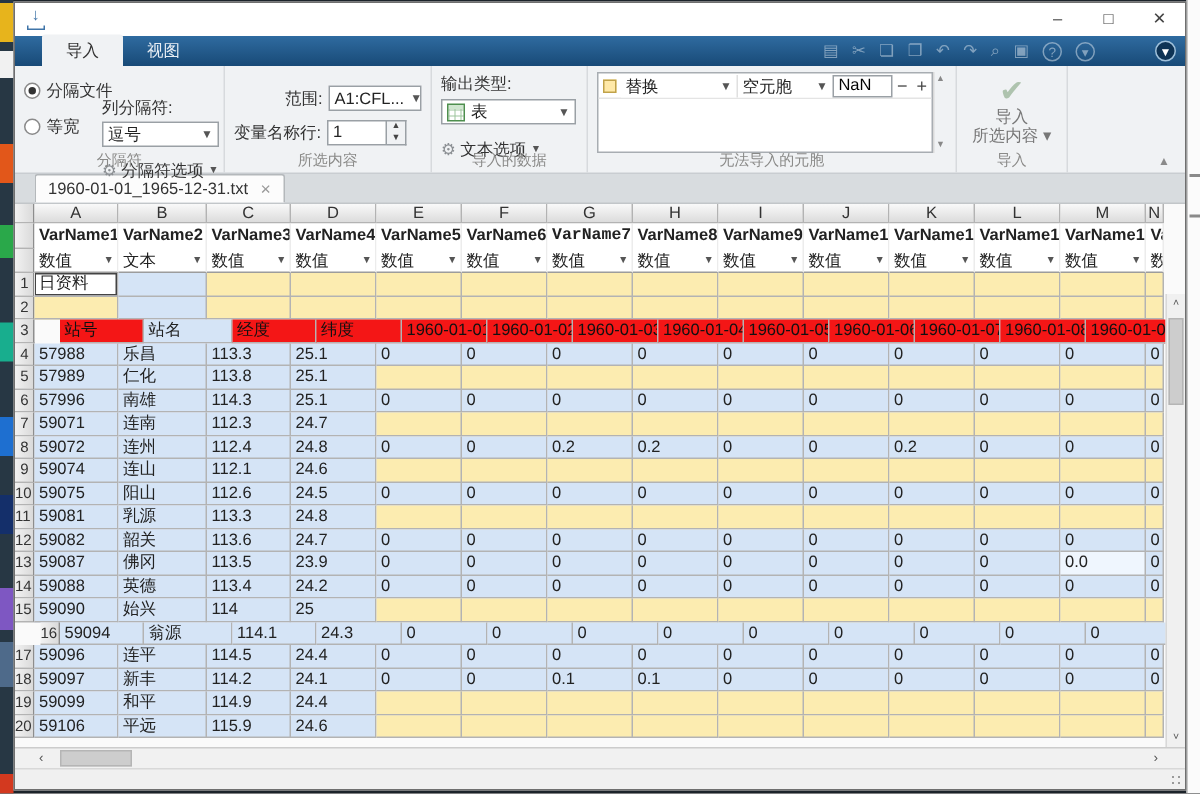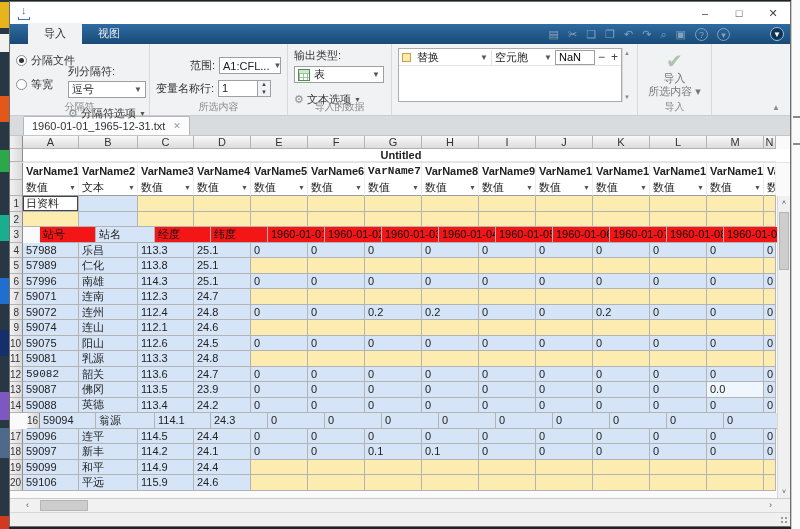--- a/index.html
+++ b/index.html
@@ -240,20 +240,21 @@
               <span class="pm">−</span>
               <span class="pm">+</span>
             </div>
             <div style="flex:1;"></div>
           </div>
           <div class="rb-scroll" style="height:54px;">
             <span>▲</span>
             <span>▼</span>
           </div>
         </div>
+        <div class="rsec-label">无法导入的元胞</div>
       </div>
 
       <div class="rsec" style="width:74px; border-right:1px solid #d7dadd;">
         <div class="import-btn">
           <span class="bigcheck">✔</span>
           <span class="ib-line">导入</span>
           <span class="ib-line">所选内容 ▾</span>
         </div>
         <div class="rsec-label">导入</div>
       </div>
@@ -281,24 +282,20 @@
             <div class="gc hdr" style="width: 57px;">F</div>
             <div class="gc hdr" style="width: 57px;">G</div>
             <div class="gc hdr" style="width: 57px;">H</div>
             <div class="gc hdr" style="width: 57px;">I</div>
             <div class="gc hdr" style="width: 57px;">J</div>
             <div class="gc hdr" style="width: 57px;">K</div>
             <div class="gc hdr" style="width: 57px;">L</div>
             <div class="gc hdr" style="width: 57px;">M</div>
             <div class="gc hdr" style="width: 12px;">N</div>
           </div>
-          <div class="grow untitled-row" style="height: 14px;">
-            <div class="gc gut" style="width: 13px;"></div>
-            <div class="gc untitled" style="width: 753px; border-bottom: 1px solid rgb(230, 230, 230);">Untitled</div>
-          </div>
           <div class="grow" style="height: 17px;">
             <div class="gc gut" style="width: 13px;"></div>
             <div class="gc vn" style="width: 56px;">VarName1</div>
             <div class="gc vn" style="width: 59px;">VarName2</div>
             <div class="gc vn" style="width: 56px;">VarName3</div>
             <div class="gc vn" style="width: 57px;">VarName4</div>
             <div class="gc vn" style="width: 57px;">VarName5</div>
             <div class="gc vn" style="width: 57px;">VarName6</div>
             <div class="gc vn" style="width: 57px; font-family: Liberation Mono, monospace;">VarName7</div>
             <div class="gc vn" style="width: 57px;">VarName8</div>
@@ -549,21 +546,21 @@
             <div class="gc dat cy" style="width: 57px;"></div>
             <div class="gc dat cy" style="width: 57px;"></div>
             <div class="gc dat cy" style="width: 57px;"></div>
             <div class="gc dat cy" style="width: 57px;"></div>
             <div class="gc dat cy" style="width: 57px;"></div>
             <div class="gc dat cy" style="width: 57px;"></div>
             <div class="gc dat cy" style="width: 12px;"></div>
           </div>
           <div class="grow" style="height: 15.5px;">
             <div class="gc gut dat" style="width: 13px;">12</div>
-            <div class="gc dat cb" style="width: 56px; font-family: Liberation Mono, monospace;">59082</div>
+            <div class="gc dat cb" style="width: 56px;">59082</div>
             <div class="gc dat cb" style="width: 59px;">韶关</div>
             <div class="gc dat cb" style="width: 56px;">113.6</div>
             <div class="gc dat cb" style="width: 57px;">24.7</div>
             <div class="gc dat cb" style="width: 57px;">0</div>
             <div class="gc dat cb" style="width: 57px;">0</div>
             <div class="gc dat cb" style="width: 57px;">0</div>
             <div class="gc dat cb" style="width: 57px;">0</div>
             <div class="gc dat cb" style="width: 57px;">0</div>
             <div class="gc dat cb" style="width: 57px;">0</div>
             <div class="gc dat cb" style="width: 57px;">0</div>
@@ -584,33 +581,50 @@
             <div class="gc dat cb" style="width: 57px;">0</div>
             <div class="gc dat cb" style="width: 57px;">0</div>
             <div class="gc dat cb" style="width: 57px;">0</div>
             <div class="gc dat cb" style="width: 57px;">0</div>
             <div class="gc dat chl" style="width: 57px;">0.0</div>
             <div class="gc dat cb" style="width: 12px;">0</div>
           </div>
           <div class="grow" style="height: 15.5px;">
             <div class="gc gut dat" style="width: 13px;">14</div>
             <div class="gc dat cb" style="width: 56px;">59088</div>
-            <div class="gc dat cb" style="width: 59px; font-family: Liberation Mono, monospace;">英德</div>
+            <div class="gc dat cb" style="width: 59px;">英德</div>
             <div class="gc dat cb" style="width: 56px;">113.4</div>
             <div class="gc dat cb" style="width: 57px;">24.2</div>
             <div class="gc dat cb" style="width: 57px;">0</div>
             <div class="gc dat cb" style="width: 57px;">0</div>
             <div class="gc dat cb" style="width: 57px;">0</div>
             <div class="gc dat cb" style="width: 57px;">0</div>
             <div class="gc dat cb" style="width: 57px;">0</div>
             <div class="gc dat cb" style="width: 57px;">0</div>
             <div class="gc dat cb" style="width: 57px;">0</div>
             <div class="gc dat cb" style="width: 57px;">0</div>
             <div class="gc dat cb" style="width: 57px;">0</div>
             <div class="gc dat cb" style="width: 12px;">0</div>
+          </div>
+          <div class="grow" style="height: 15.5px;">
+            <div class="gc gut dat" style="width: 13px;">15</div>
+            <div class="gc dat cb" style="width: 56px;">59090</div>
+            <div class="gc dat cb" style="width: 59px;">始兴</div>
+            <div class="gc dat cb" style="width: 56px;">114</div>
+            <div class="gc dat cb" style="width: 57px;">25</div>
+            <div class="gc dat cy" style="width: 57px;"></div>
+            <div class="gc dat cy" style="width: 57px;"></div>
+            <div class="gc dat cy" style="width: 57px;"></div>
+            <div class="gc dat cy" style="width: 57px;"></div>
+            <div class="gc dat cy" style="width: 57px;"></div>
+            <div class="gc dat cy" style="width: 57px;"></div>
+            <div class="gc dat cy" style="width: 57px;"></div>
+            <div class="gc dat cy" style="width: 57px;"></div>
+            <div class="gc dat cy" style="width: 57px;"></div>
+            <div class="gc dat cy" style="width: 12px;"></div>
           </div>
           <div class="grow" style="height: 15.5px; justify-content: flex-end;">
             <div class="gc gut dat" style="width: 13px;">16</div>
             <div class="gc dat cb" style="width: 56px;">59094</div>
             <div class="gc dat cb" style="width: 59px;">翁源</div>
             <div class="gc dat cb" style="width: 56px;">114.1</div>
             <div class="gc dat cb" style="width: 57px;">24.3</div>
             <div class="gc dat cb" style="width: 57px;">0</div>
             <div class="gc dat cb" style="width: 57px;">0</div>
             <div class="gc dat cb" style="width: 57px;">0</div>

